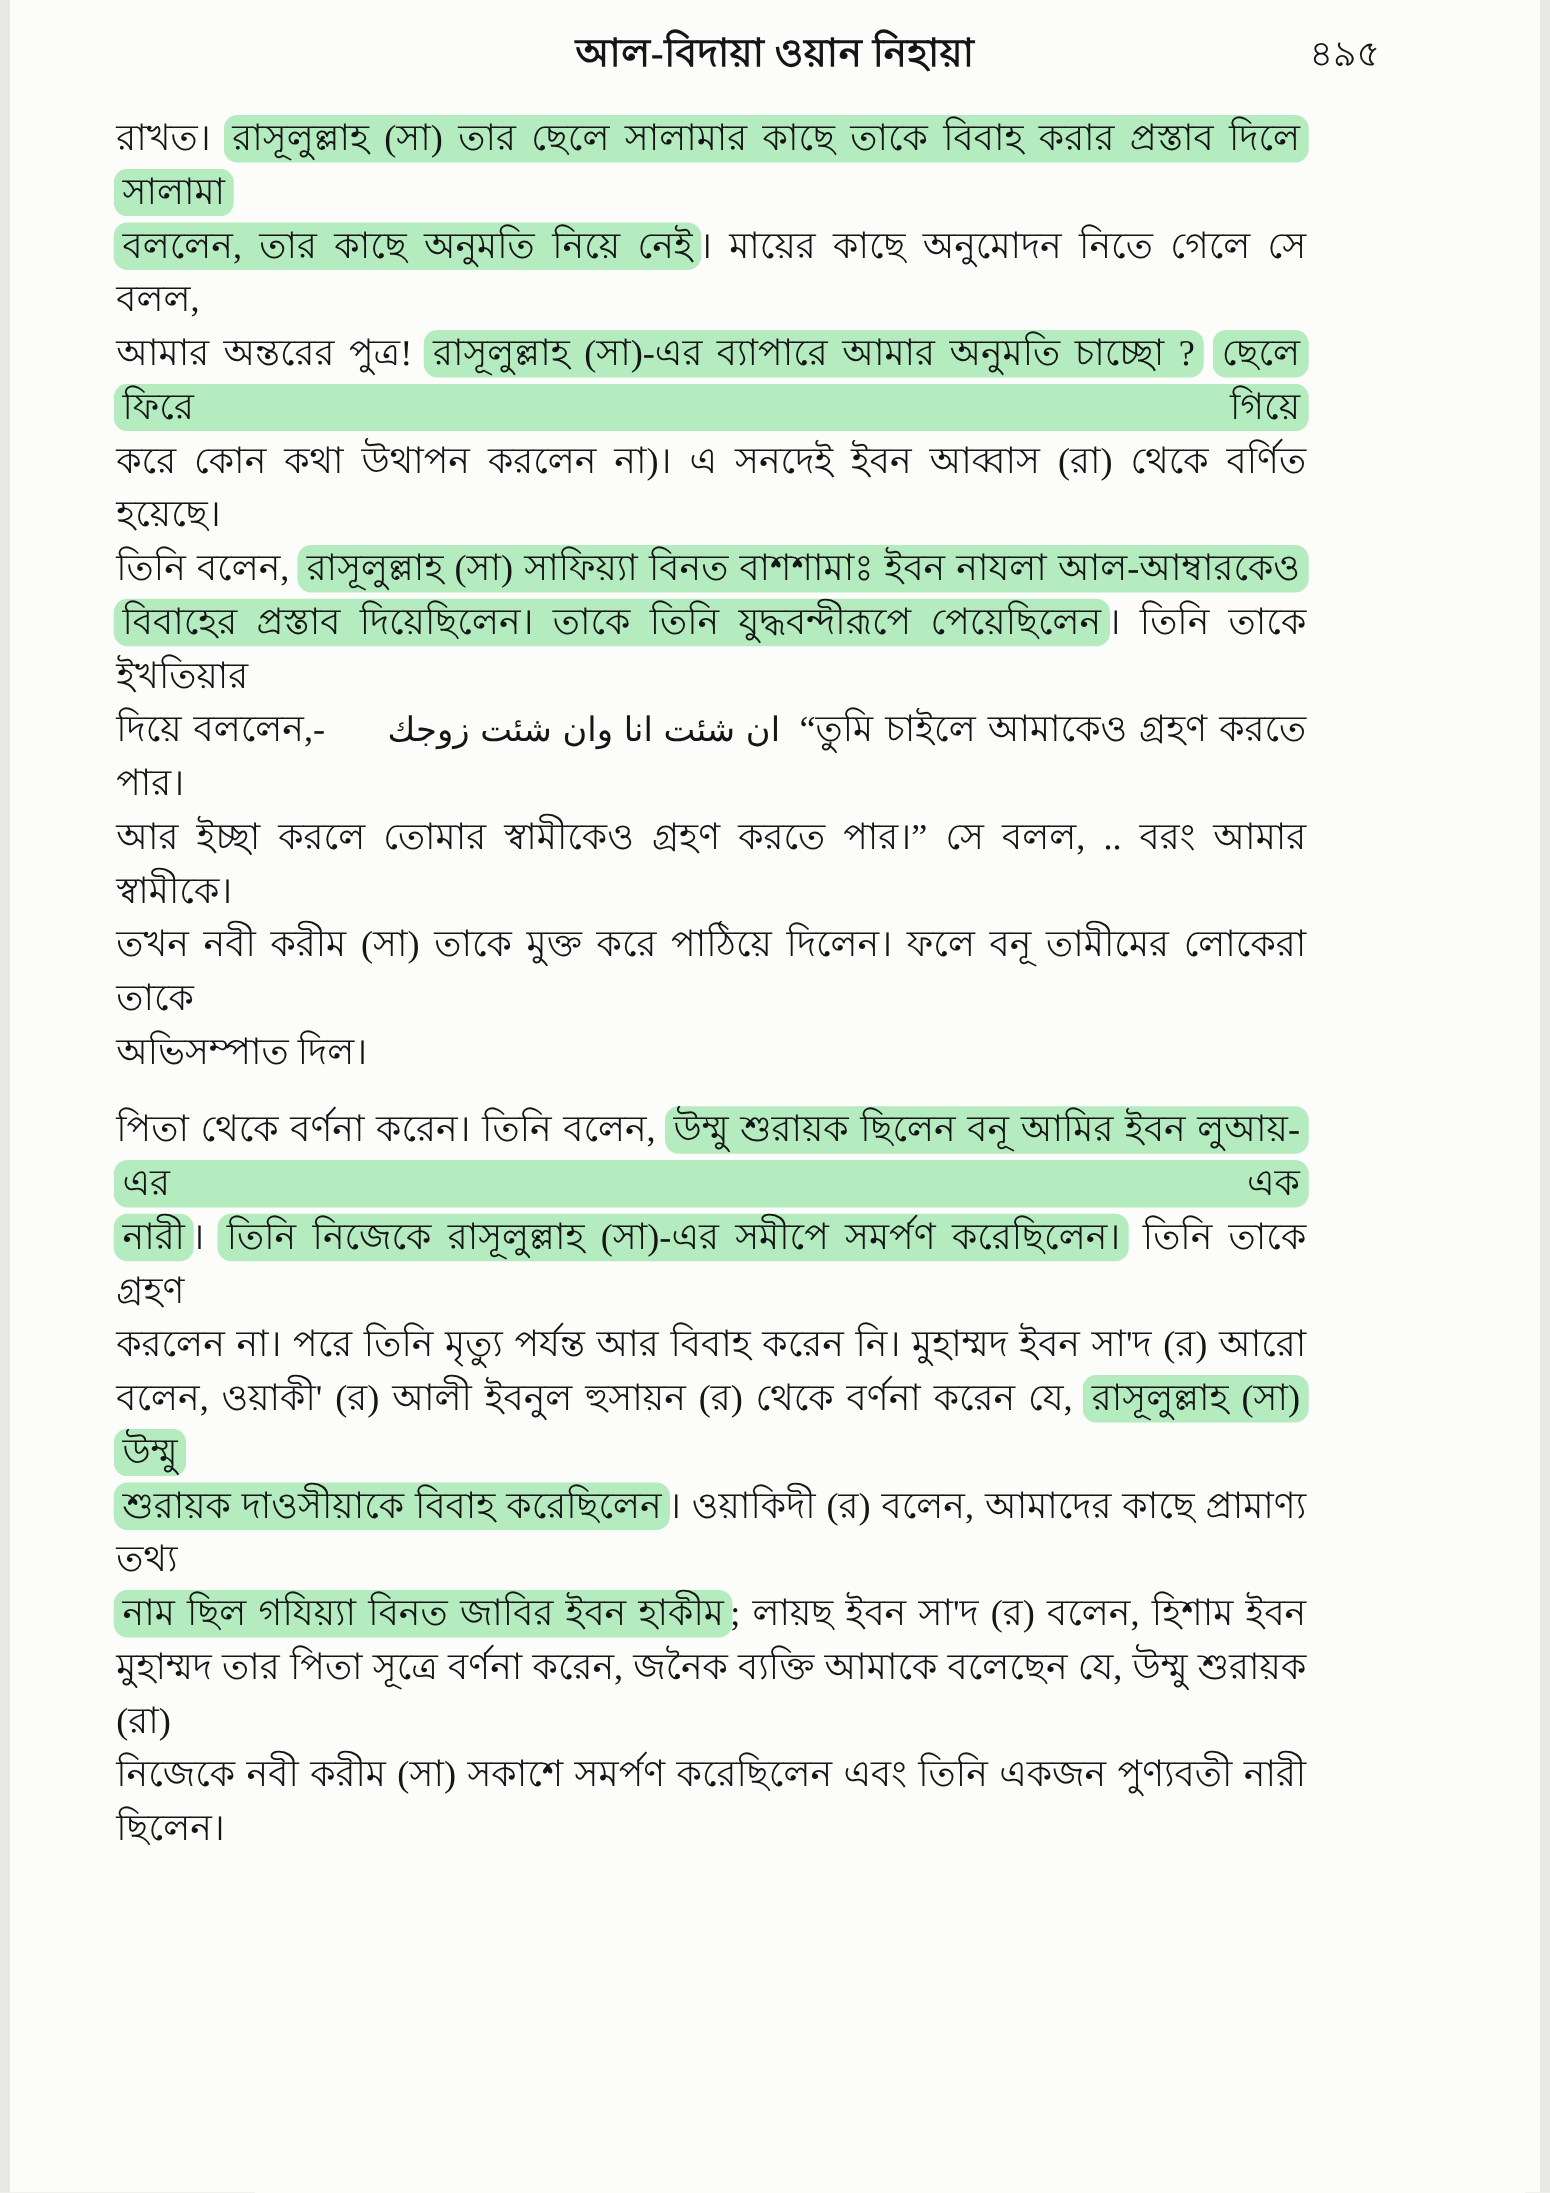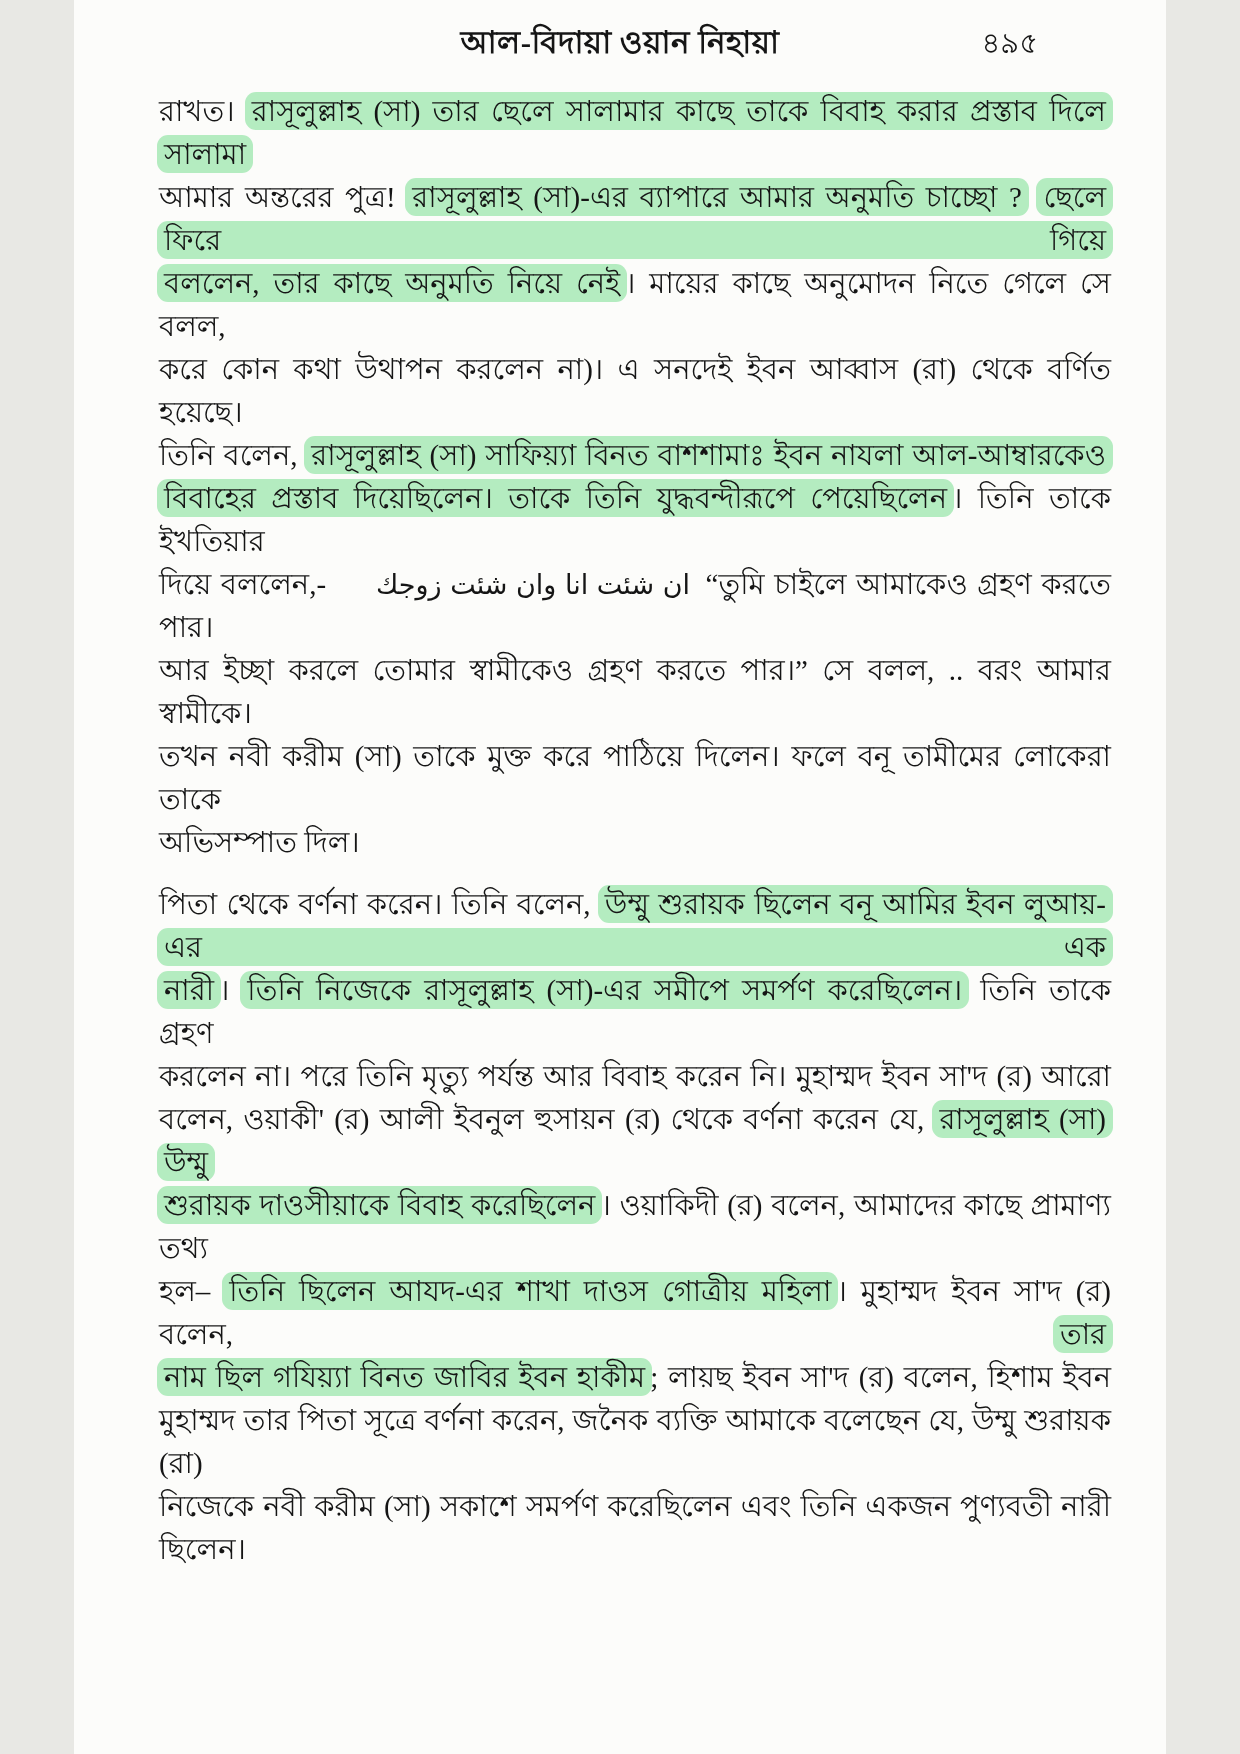--- a/index.html
+++ b/index.html
@@ -3,21 +3,21 @@
 <meta charset="utf-8">
 <style>
   html, body {
     margin: 0;
     padding: 0;
     background: #e8e8e4;
     font-family: "Liberation Serif", "DejaVu Serif", serif;
   }
   .page {
     position: relative;
-    width: 1092px;
+    width: 1224px;
     min-height: 1754px;
     margin: 0 auto;
     background: var(--bg, #fcfcfa);
     color: var(--fg, #151515);
     box-sizing: border-box;
     overflow: hidden;
   }
   .header {
     position: relative;
     height: 70px;
@@ -77,35 +77,34 @@
 <body>
 
 <div class="page">
   <div class="header">
     <div class="title">আল-বিদায়া ওয়ান নিহায়া</div>
     <div class="pagenum">৪৯৫</div>
   </div>
   <div class="content" id="content">
       <div class="paragraph">
         <div class="line"><span class="">রাখত। </span><span class="hl">রাসূলুল্লাহ (সা) তার ছেলে সালামার কাছে তাকে বিবাহ করার প্রস্তাব দিলে সালামা</span></div>
+        <div class="line"><span class="hl">বললেন, তার কাছে অনুমতি নিয়ে নেই</span><span class="">। মায়ের কাছে অনুমোদন নিতে গেলে সে বলল,</span></div>
         <div class="line"><span class="">আমার অন্তরের পুত্র! </span><span class="hl">রাসূলুল্লাহ (সা)-এর ব্যাপারে আমার অনুমতি চাচ্ছো ?</span><span class=""> </span><span class="hl">ছেলে ফিরে গিয়ে</span></div>
-        <div class="line"><span class="hl">বললেন, তার কাছে অনুমতি নিয়ে নেই</span><span class="">। মায়ের কাছে অনুমোদন নিতে গেলে সে বলল,</span></div>
         <div class="line"><span class="">করে কোন কথা উথাপন করলেন না)।  এ সনদেই ইবন আব্বাস (রা) থেকে বর্ণিত হয়েছে।</span></div>
         <div class="line"><span class="">তিনি বলেন, </span><span class="hl">রাসূলুল্লাহ (সা) সাফিয়্যা বিনত বাশশামাঃ ইবন নাযলা আল-আম্বারকেও</span></div>
         <div class="line"><span class="hl">বিবাহের প্রস্তাব দিয়েছিলেন। তাকে তিনি যুদ্ধবন্দীরূপে পেয়েছিলেন</span><span class="">। তিনি তাকে ইখতিয়ার</span></div>
         <div class="line"><span class="">দিয়ে বললেন,-</span><span class=" ar">ان شئت انا وان شئت زوجك</span><span class=""> “তুমি চাইলে আমাকেও গ্রহণ করতে পার।</span></div>
         <div class="line"><span class="">আর ইচ্ছা করলে তোমার স্বামীকেও গ্রহণ করতে পার।” সে বলল, .. বরং আমার স্বামীকে।</span></div>
         <div class="line"><span class="">তখন নবী করীম (সা) তাকে মুক্ত করে পাঠিয়ে দিলেন। ফলে বনূ তামীমের লোকেরা তাকে</span></div>
         <div class="line end"><span class="">অভিসম্পাত দিল।</span></div>
       </div>
       <div class="paragraph">
         <div class="line"><span class="">পিতা থেকে বর্ণনা করেন। তিনি বলেন, </span><span class="hl">উম্মু শুরায়ক ছিলেন বনূ আমির ইবন লুআয়-এর এক</span></div>
         <div class="line"><span class="hl">নারী</span><span class="">। </span><span class="hl">তিনি নিজেকে রাসূলুল্লাহ (সা)-এর সমীপে সমর্পণ করেছিলেন।</span><span class=""> তিনি তাকে গ্রহণ</span></div>
         <div class="line"><span class="">করলেন না। পরে তিনি মৃত্যু পর্যন্ত আর বিবাহ করেন নি। মুহাম্মদ ইবন সা'দ (র) আরো</span></div>
         <div class="line"><span class="">বলেন, ওয়াকী' (র) আলী ইবনুল হুসায়ন (র) থেকে বর্ণনা করেন যে, </span><span class="hl">রাসূলুল্লাহ (সা) উম্মু</span></div>
         <div class="line"><span class="hl">শুরায়ক দাওসীয়াকে বিবাহ করেছিলেন</span><span class="">। ওয়াকিদী (র) বলেন, আমাদের কাছে প্রামাণ্য তথ্য</span></div>
-        <div class="line"><span class="">হল– </span><span class="hl">তিনি ছিলেন আযদ-এর শাখা দাওস গোত্রীয় মহিলা</span><span class="">। মুহাম্মদ ইবন সা'দ (র) বলেন, </span><span class="hl">তার</span></div>
         <div class="line"><span class="hl">নাম ছিল গযিয়্যা বিনত জাবির ইবন হাকীম</span><span class="">; লায়ছ ইবন সা'দ (র) বলেন, হিশাম ইবন</span></div>
         <div class="line"><span class="">মুহাম্মদ তার পিতা সূত্রে বর্ণনা করেন, জনৈক ব্যক্তি আমাকে বলেছেন যে, উম্মু শুরায়ক (রা)</span></div>
         <div class="line end"><span class="">নিজেকে নবী করীম (সা) সকাশে সমর্পণ করেছিলেন এবং তিনি একজন পুণ্যবতী নারী ছিলেন।</span></div>
       </div>
     </div>
 </div>
 
 </body></html>

